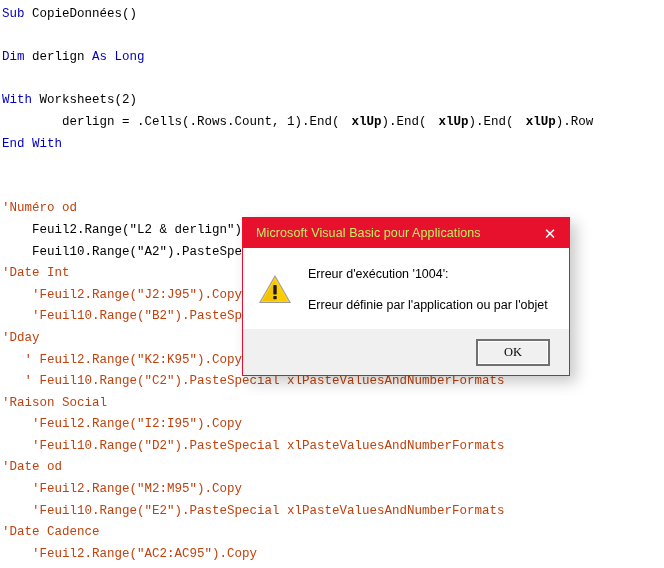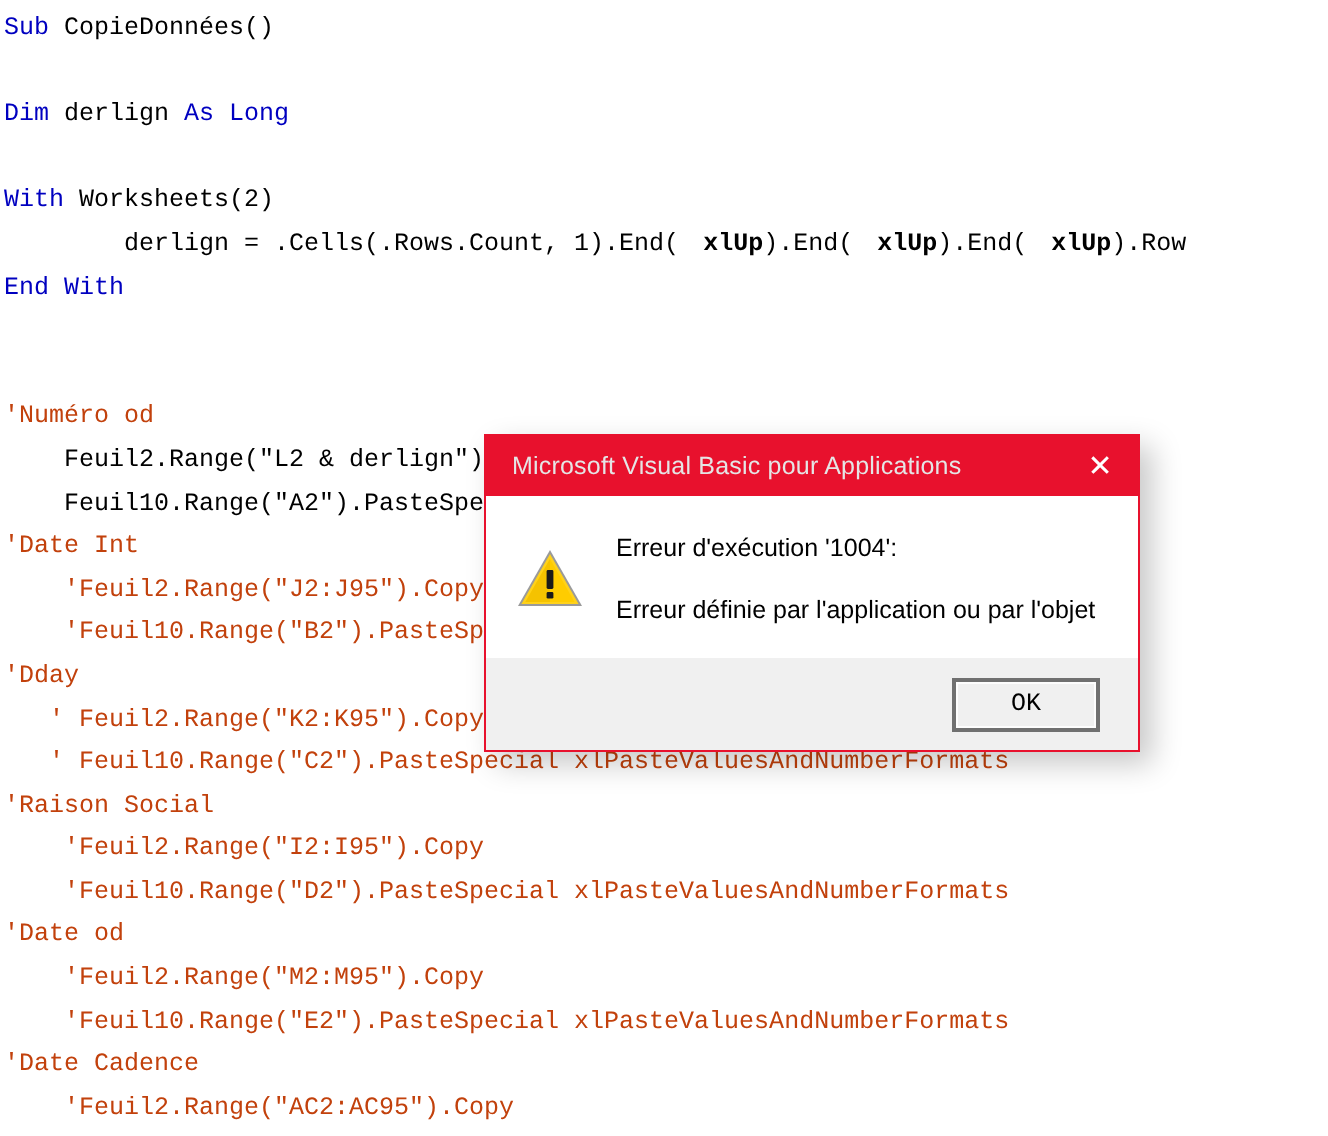--- a/index.html
+++ b/index.html
@@ -56,21 +56,21 @@
   #dialog-titlebar {
     height: 30px;
     background: #e8112d;
     display: flex;
     align-items: center;
     justify-content: space-between;
     padding: 0 0 0 13px;
     box-sizing: border-box;
   }
   #dialog-title {
-    color: #e5e5e5;
+    color: #bef264;
     font-size: 12.5px;
     letter-spacing: 0.1px;
     white-space: nowrap;
   }
   #dialog-close {
     width: 38px;
     height: 30px;
     display: flex;
     align-items: center;
     justify-content: center;
@@ -117,21 +117,21 @@
     padding-right: 19px;
     box-sizing: border-box;
   }
   .dlg-btn {
     width: 70px;
     height: 23px;
     margin-left: 9px;
     background: #f0f0f0;
     border: 1px solid #8a8a8a;
     box-shadow: inset 0 0 0 1px #fdfdfd;
-    font-family: Liberation Mono, monospace;
+    font-family: Liberation Serif, serif;
     font-size: 12.5px;
     color: #000000;
     cursor: pointer;
     display: flex;
     align-items: center;
     justify-content: center;
     user-select: none;
   }
   .dlg-btn.default {
     border: 2px solid #707070;

